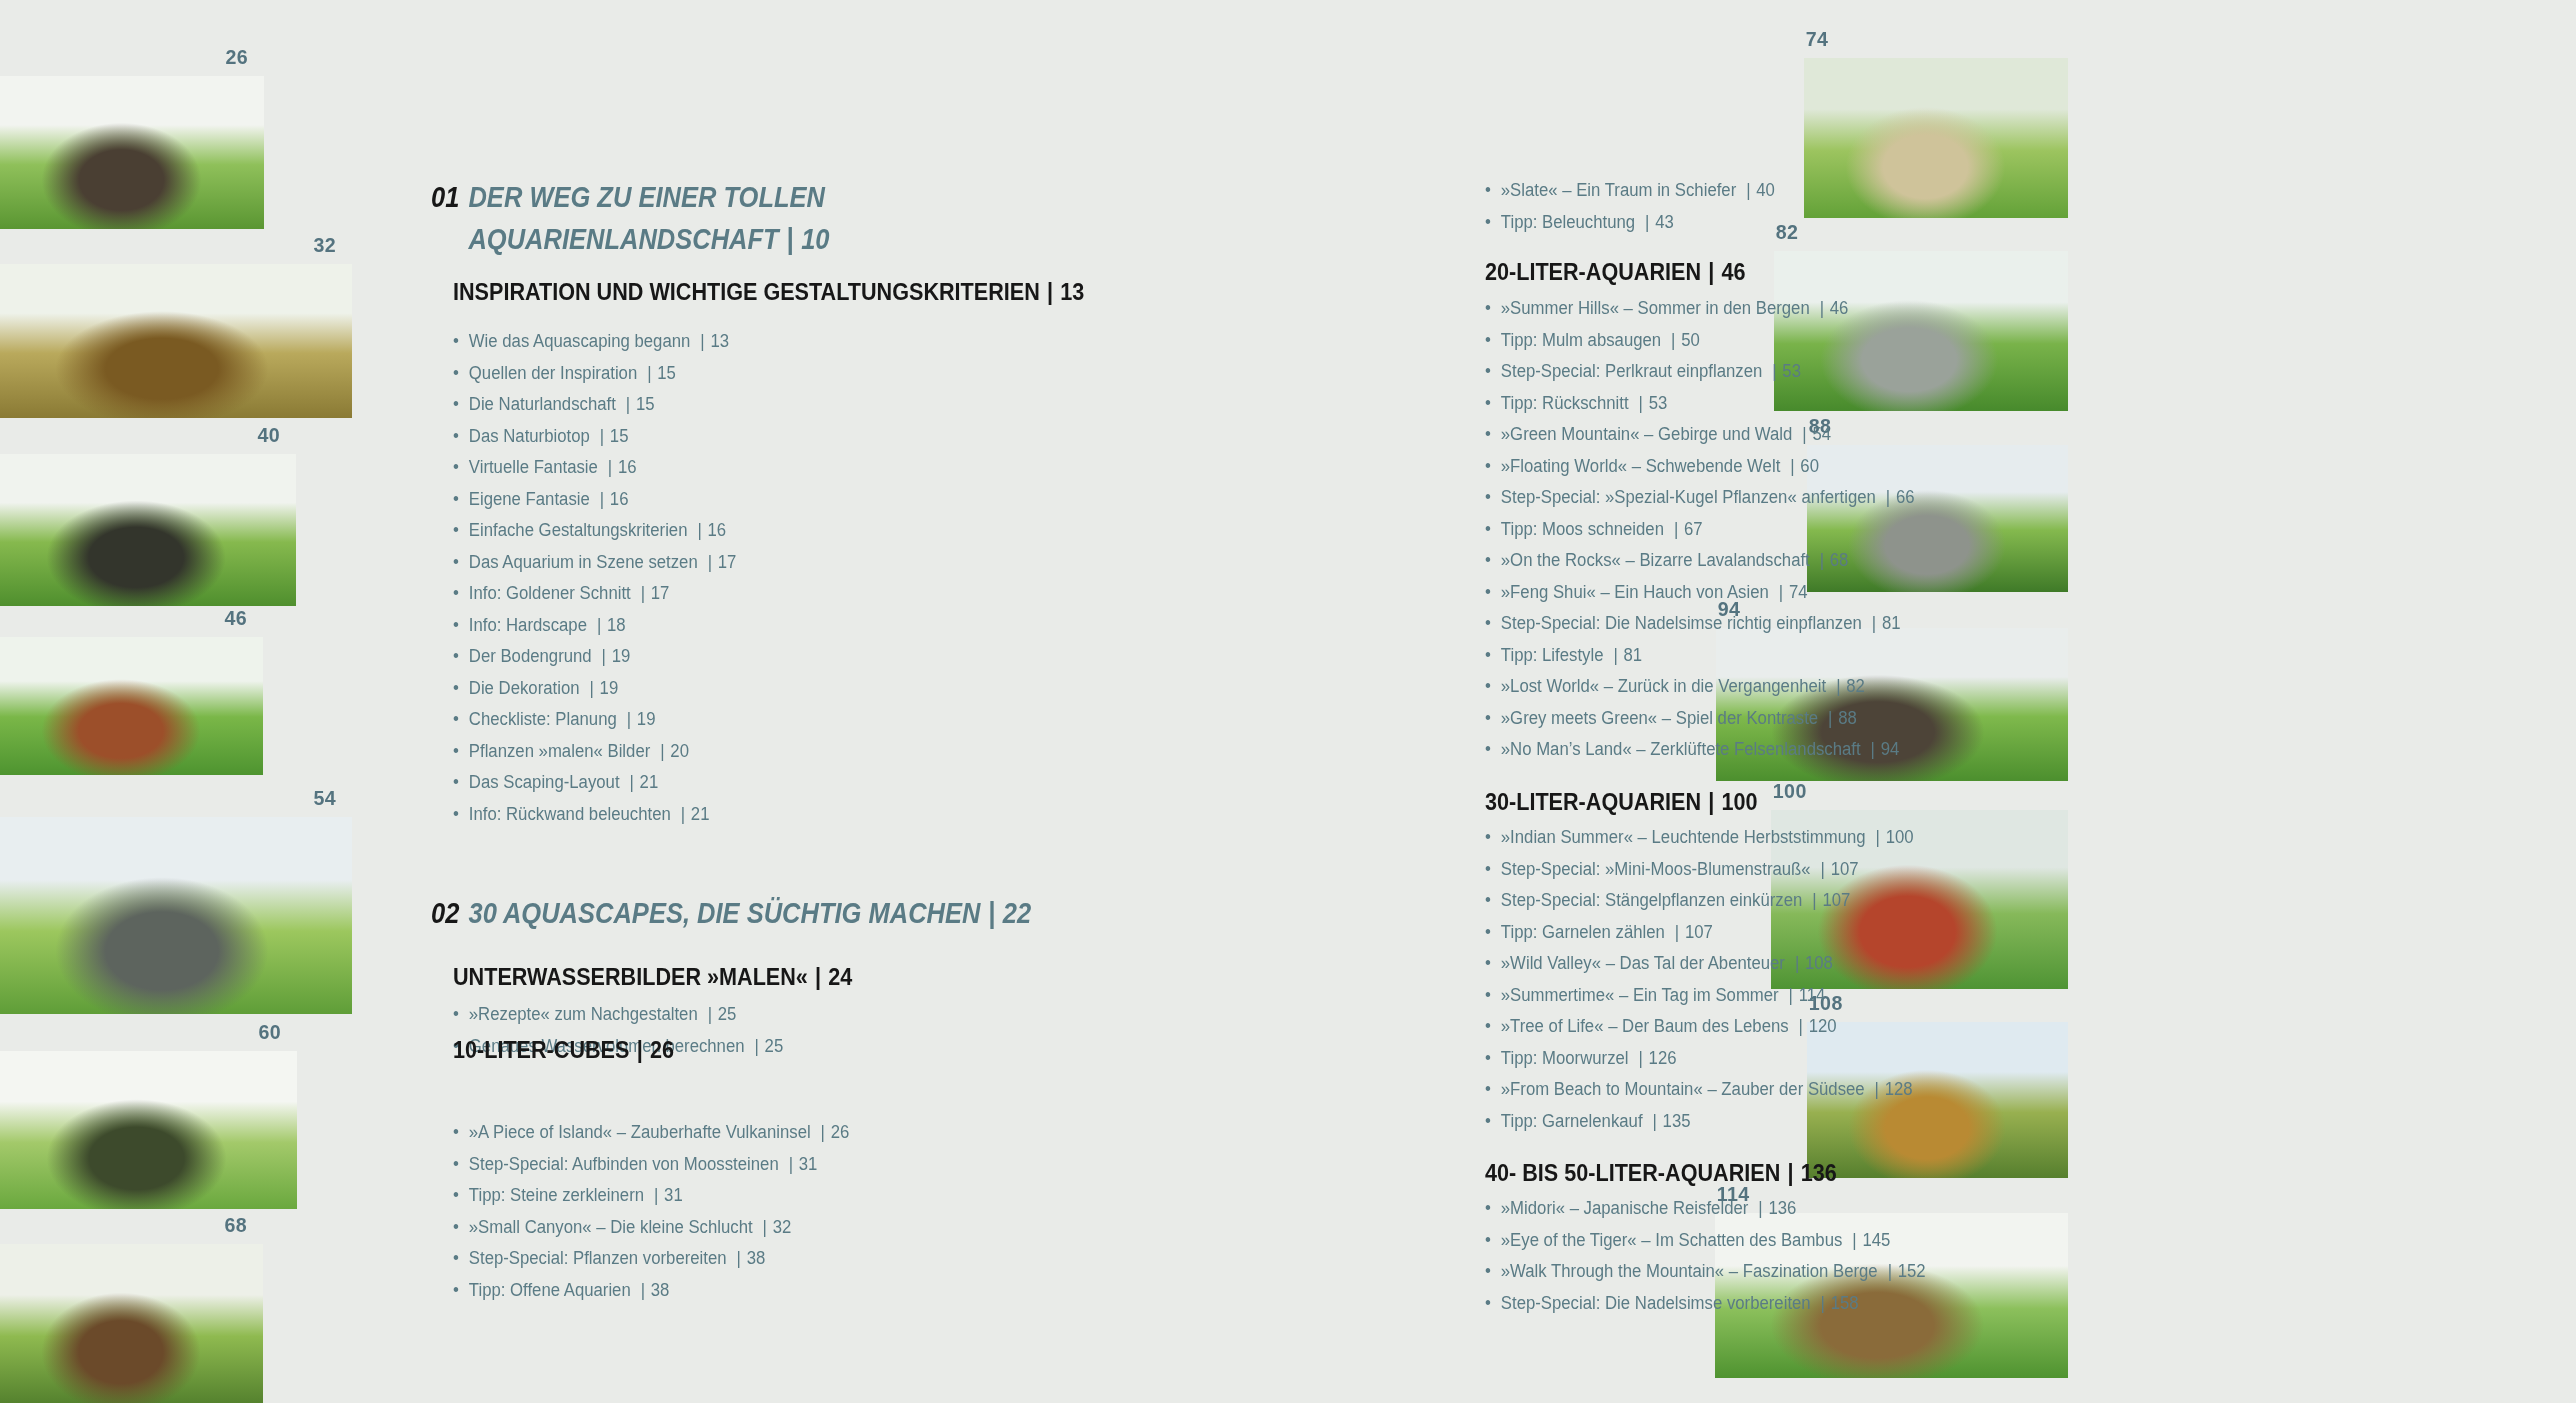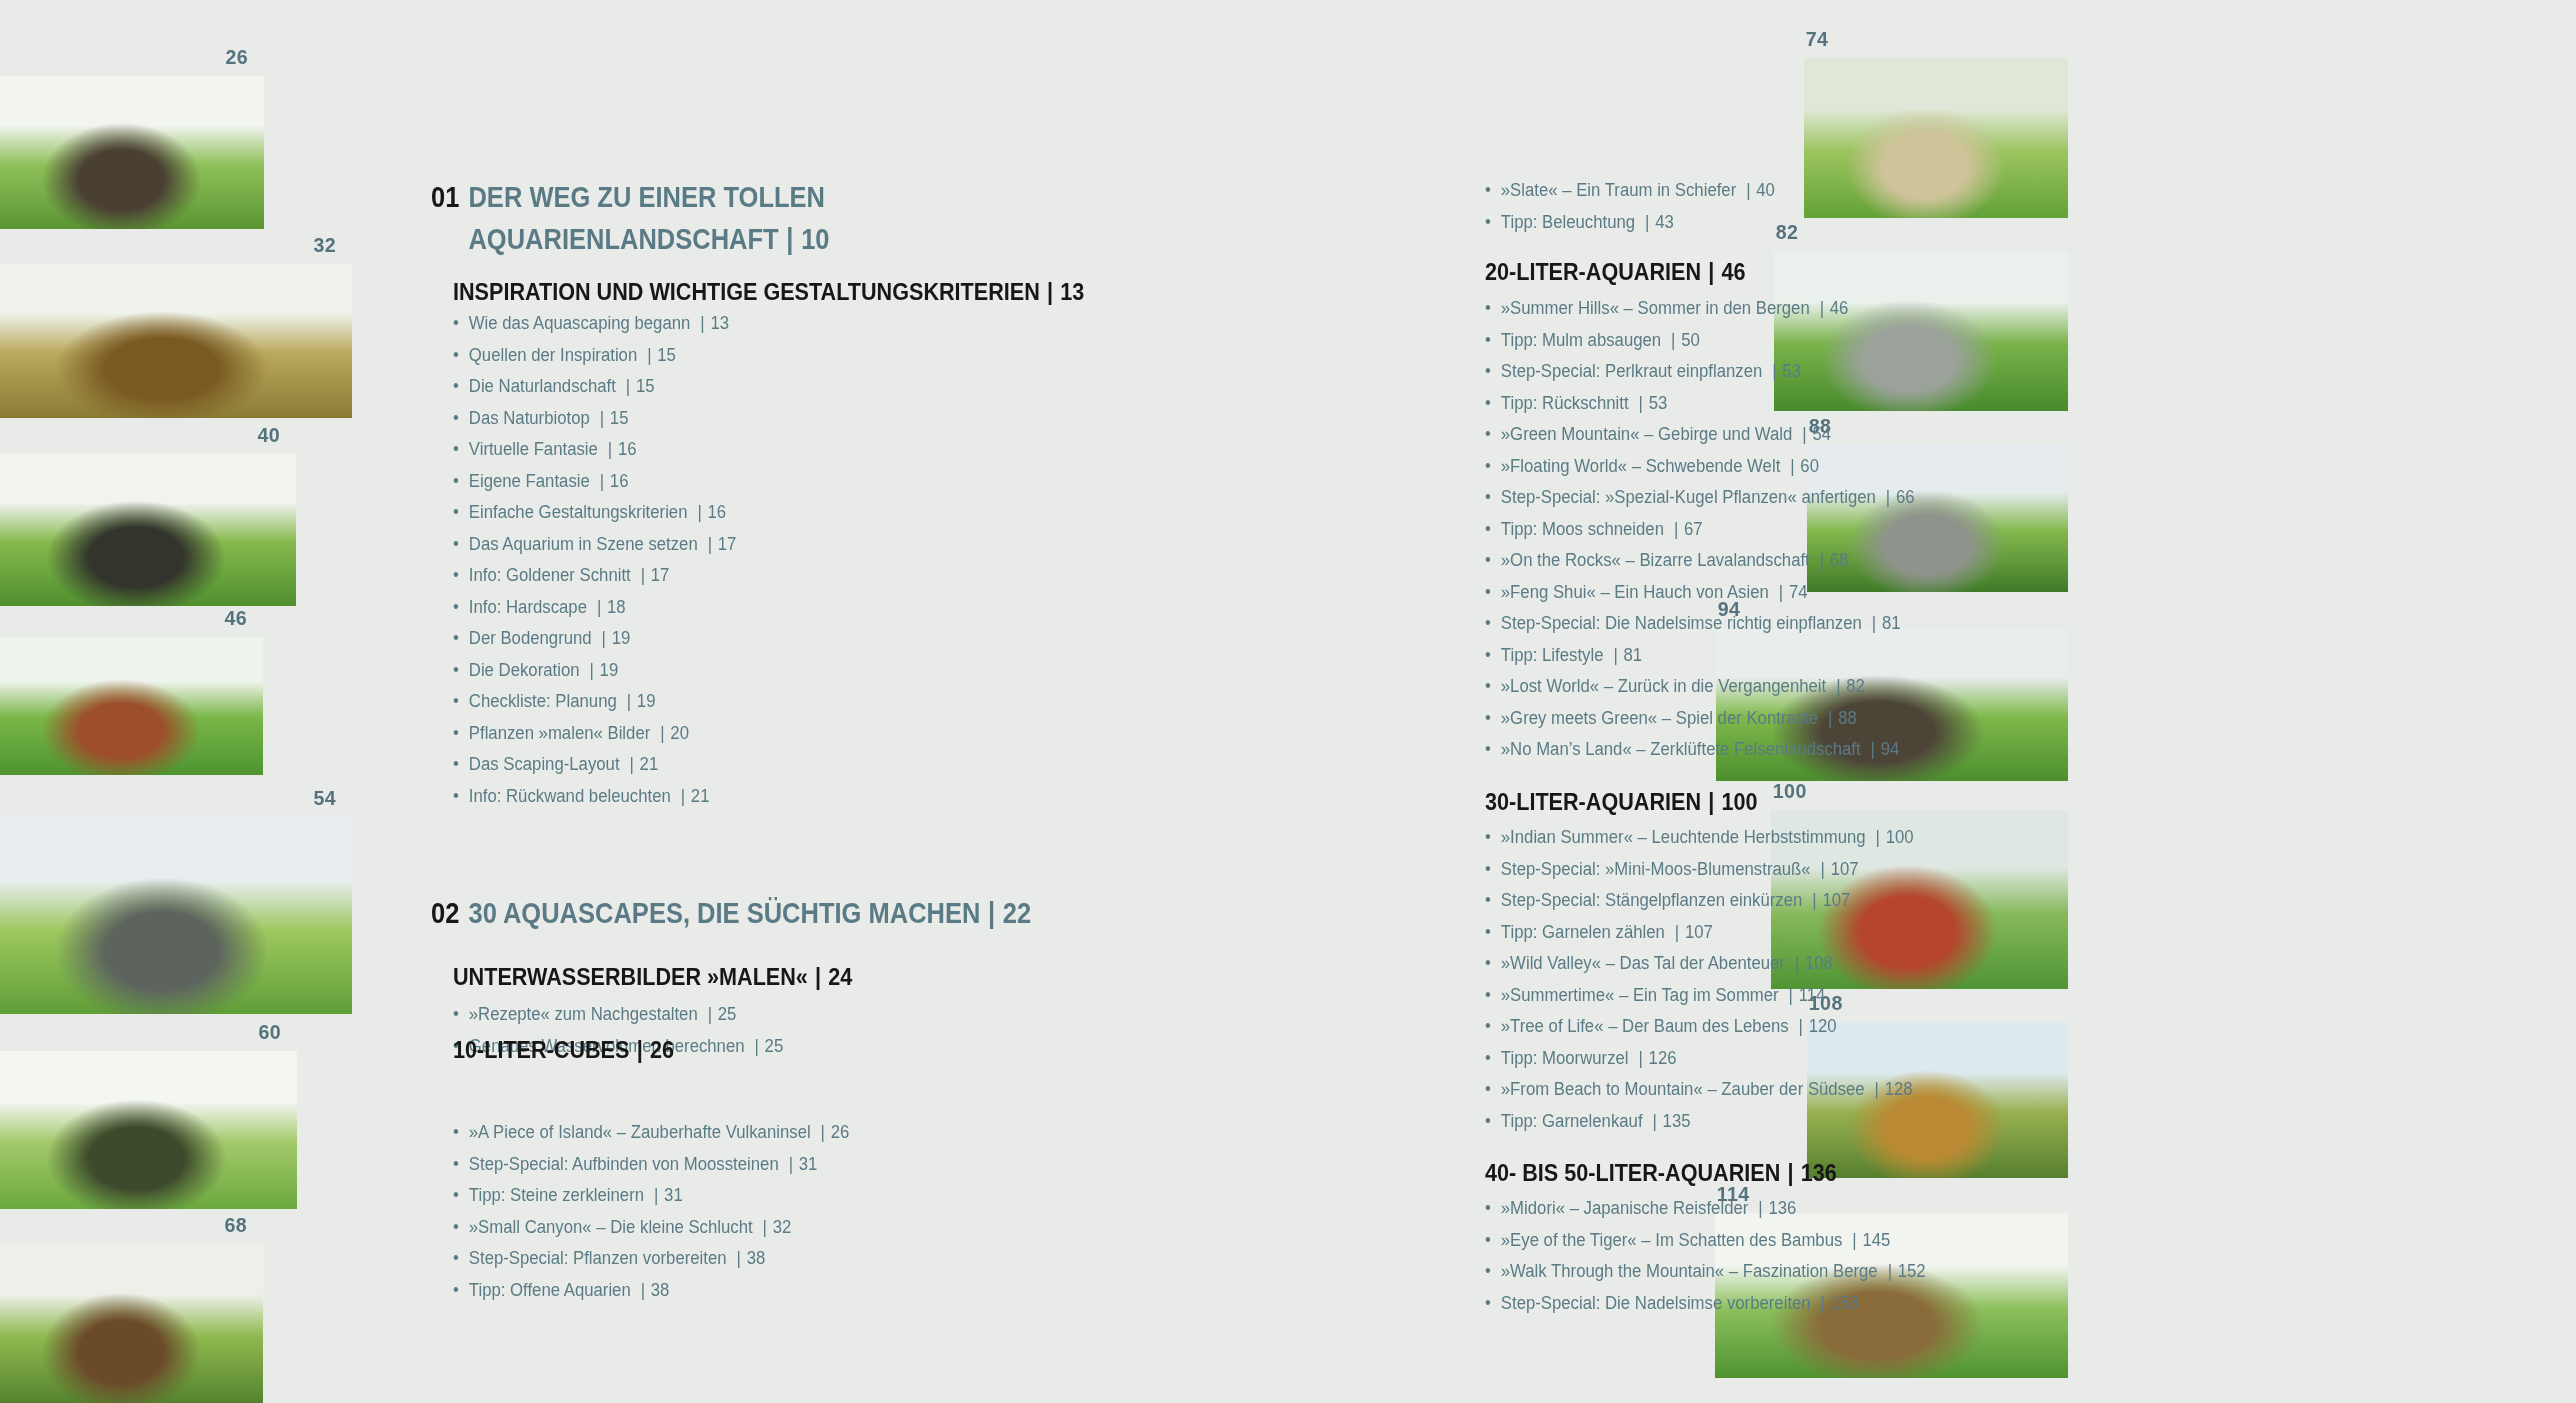--- a/index.html
+++ b/index.html
@@ -12,21 +12,21 @@
   .thumb .photo{position:absolute;left:0;top:0;right:0;bottom:0;}
   .thumb .num{position:absolute;top:-30px;font-size:19.6px;font-weight:bold;
               color:#54737f;letter-spacing:0.4px;}
   .rail-left .thumb{left:0;}
   .rail-left .num{right:16px;}
   .rail-right .thumb{right:0;}
   .rail-right .num{left:1.8px;}
 
   
   .chapter{position:absolute;left:431px;font-size:30px;line-height:42px;
-           font-weight:bold;white-space:nowrap;}
+           font-weight:bold;white-space:nowrap;font-style:italic;}
   .chapter .inner{display:inline-block;transform:scaleX(.85);transform-origin:0 0;}
   .chapter .ch-num{color:#171717;margin-right:10.7px;}
   .chapter .ch-lines{display:inline-block;vertical-align:top;color:#5a7b85;}
   .chapter .sep{margin:0 9px;}
 
   .sec{position:absolute;left:453px;font-size:24px;font-weight:bold;
        color:#171717;white-space:nowrap;margin:0;line-height:27px;}
   .sec .inner{display:inline-block;transform:scaleX(.9);transform-origin:0 50%;}
   .sec .sep{margin:0 8px;}
 
@@ -109,21 +109,21 @@
 
     <div class="chapter" style="top:176px">
       <span class="inner">
         <span class="ch-num">01</span><span class="ch-lines"><span>DER WEG ZU EINER TOLLEN</span><br><span>AQUARIENLANDSCHAFT</span><span class="sep">|</span><span>10</span></span>
       </span>
     </div>
 
     <h3 class="sec" style="top:278px">
       <span class="inner"><span>INSPIRATION UND WICHTIGE GESTALTUNGSKRITERIEN</span><span class="sep">|</span><span>13</span></span>
     </h3>
-    <ul class="items" style="top:308px">
+    <ul class="items" style="top:326px">
 
     <li class="toc-item"><span class="bullet">•</span><span class="itxt">Wie das Aquascaping begann</span><span class="sep">|</span><span class="ipg">13</span></li>
         <li class="toc-item"><span class="bullet">•</span><span class="itxt">Quellen der Inspiration</span><span class="sep">|</span><span class="ipg">15</span></li>
         <li class="toc-item"><span class="bullet">•</span><span class="itxt">Die Naturlandschaft</span><span class="sep">|</span><span class="ipg">15</span></li>
         <li class="toc-item"><span class="bullet">•</span><span class="itxt">Das Naturbiotop</span><span class="sep">|</span><span class="ipg">15</span></li>
         <li class="toc-item"><span class="bullet">•</span><span class="itxt">Virtuelle Fantasie</span><span class="sep">|</span><span class="ipg">16</span></li>
         <li class="toc-item"><span class="bullet">•</span><span class="itxt">Eigene Fantasie</span><span class="sep">|</span><span class="ipg">16</span></li>
         <li class="toc-item"><span class="bullet">•</span><span class="itxt">Einfache Gestaltungskriterien</span><span class="sep">|</span><span class="ipg">16</span></li>
         <li class="toc-item"><span class="bullet">•</span><span class="itxt">Das Aquarium in Szene setzen</span><span class="sep">|</span><span class="ipg">17</span></li>
         <li class="toc-item"><span class="bullet">•</span><span class="itxt">Info: Goldener Schnitt</span><span class="sep">|</span><span class="ipg">17</span></li>

